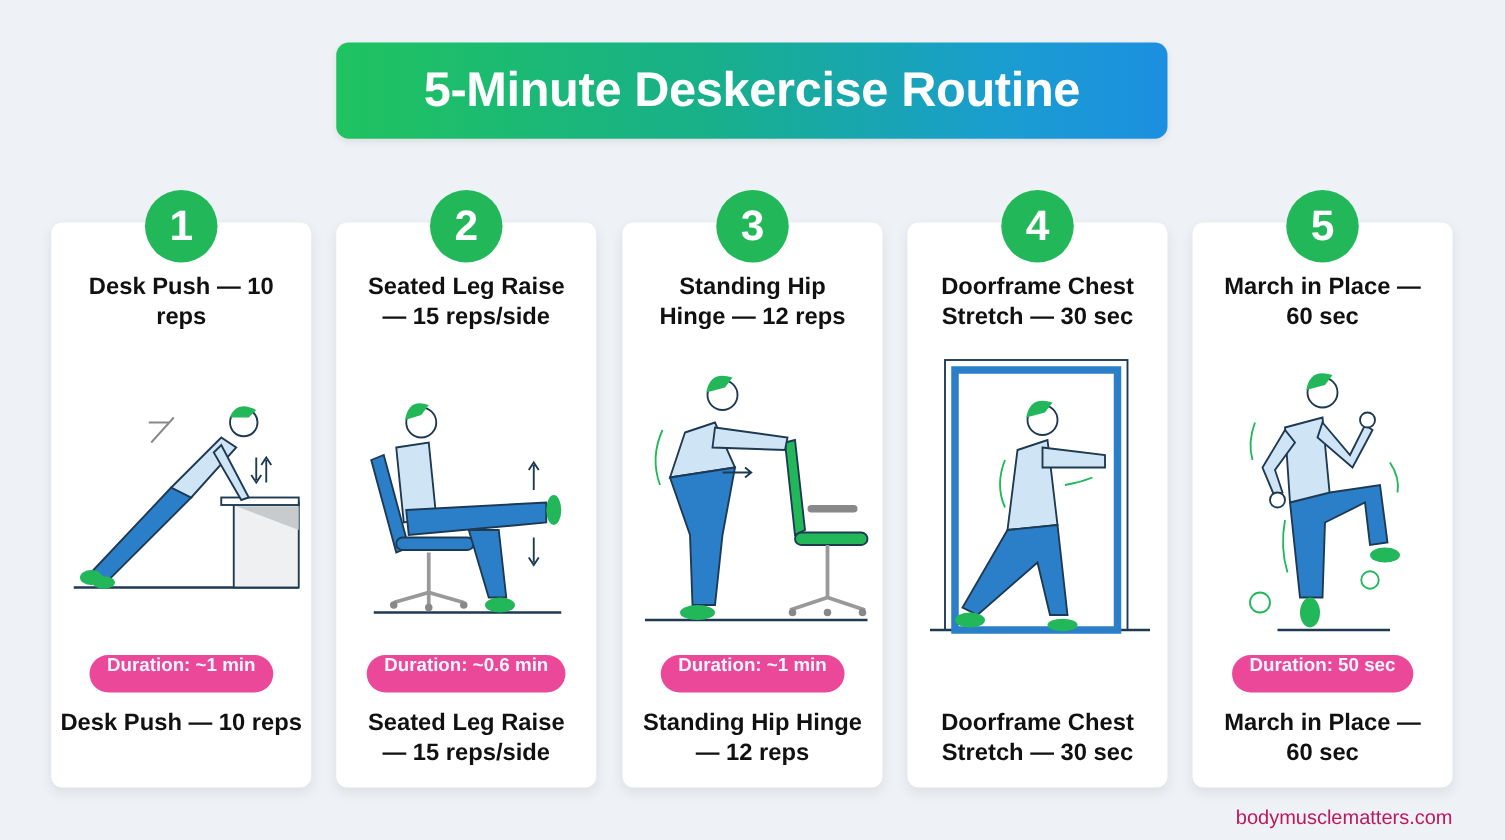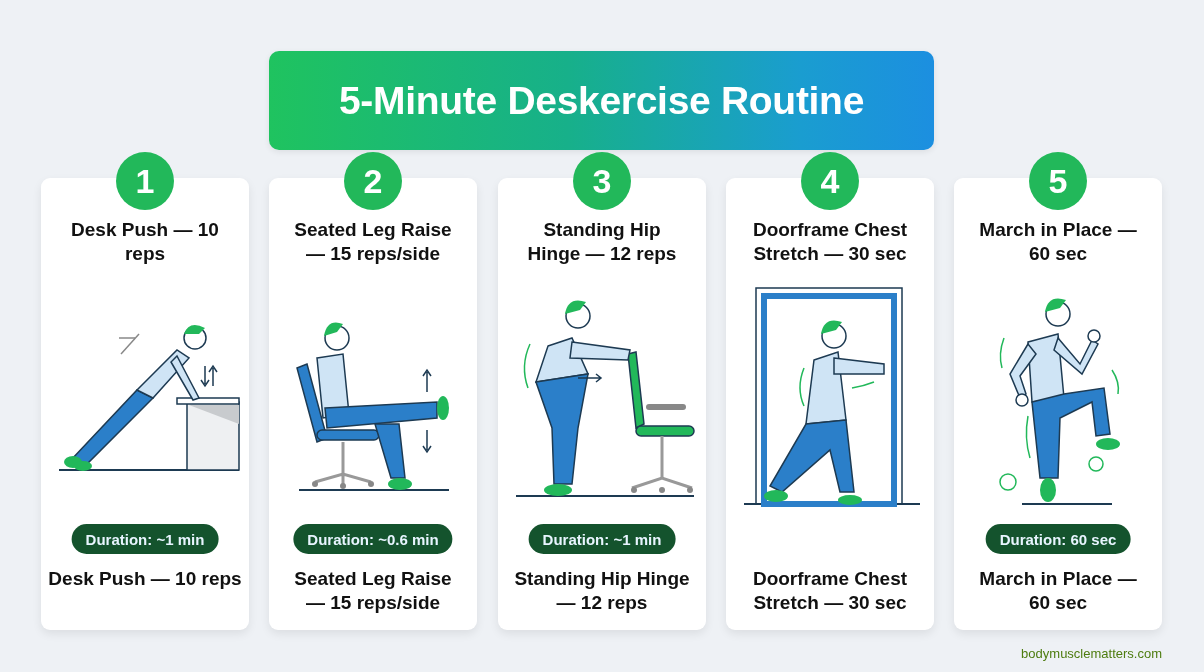--- a/index.html
+++ b/index.html
@@ -1,32 +1,32 @@
 <!DOCTYPE html>
 <html><head>
 <meta charset="utf-8">
 <style>
   html,body{margin:0;padding:0;}
   body{width:1204px;height:672px;background:#eef1f5;position:relative;overflow:hidden;font-family:"Liberation Sans","DejaVu Sans",sans-serif;color:#111;}
-  .banner{position:absolute;left:269px;top:51px;width:665px;height:99px;border-radius:10px;
+  .banner{position:absolute;left:269px;top:34px;width:665px;height:77px;border-radius:10px;
     background:linear-gradient(90deg,#1fc35f 0%,#17b08a 45%,#1a9dd0 80%,#1c8fe0 100%);
     box-shadow:0 2px 6px rgba(0,0,0,0.08);display:flex;align-items:center;justify-content:center;}
   .banner h1{margin:0;color:#fff;font-size:39px;font-weight:700;letter-spacing:-0.3px;}
   .card{position:absolute;top:178px;width:208px;height:452px;background:#fff;border-radius:9px;
     box-shadow:0 4px 10px rgba(0,0,0,0.08);}
   .badge{position:absolute;left:50%;top:-26px;transform:translateX(-50%);width:58px;height:58px;border-radius:50%;
     background:#22b85a;color:#fff;font-size:34px;font-weight:700;display:flex;align-items:center;justify-content:center;}
   .title{position:absolute;left:0;right:0;top:40px;text-align:center;font-size:19px;font-weight:700;line-height:24px;padding:0 6px;}
   .illus{position:absolute;left:8px;right:8px;top:100px;height:232px;}
   .illus svg{width:100%;height:100%;}
-  .pill{position:absolute;left:50%;top:346px;transform:translateX(-50%);height:30px;border-radius:15px;background:#14532d;
-    color:#e8f5ff;font-size:15px;font-weight:700;white-space:nowrap;display:flex;align-items:center;padding:0 14px;gap:6px;}
+  .pill{position:absolute;left:50%;top:346px;transform:translateX(-50%);height:30px;border-radius:15px;background:#ec4899;
+    color:#e8f5ff;font-size:15px;font-weight:700;white-space:nowrap;display:flex;padding:0 14px;gap:6px;}
   .pill svg{width:20px;height:20px;}
   .caption{position:absolute;left:0;right:0;top:389px;text-align:center;font-size:19px;font-weight:700;line-height:24px;padding:0 4px;}
-  .footer{position:absolute;right:42px;top:646px;font-size:13px;color:#4d7c0f;}
+  .footer{position:absolute;right:42px;top:646px;font-size:16px;color:#be185d;}
 </style>
 </head>
 <body>
 
 <div class="banner">
   <h1>5-Minute Deskercise Routine</h1>
 </div>
 
 <div class="card" style="left:41px">
   <div class="badge">1</div>
@@ -155,18 +155,18 @@
       <circle cx="96" cy="36" r="12" fill="#fff" stroke="#1d3a52" stroke-width="1.5"></circle>
       <path d="M83,34 Q86,16 104,22 L98,30 Z" fill="#22b85a"></path>
       <path d="M42,60 Q36,76 40,90" stroke="#22b85a" stroke-width="1.5" fill="none"></path>
       <path d="M150,92 Q158,104 156,116" stroke="#22b85a" stroke-width="1.5" fill="none"></path>
       <path d="M66,138 Q62,160 68,180" stroke="#22b85a" stroke-width="1.5" fill="none"></path>
       <circle cx="46" cy="204" r="8" fill="none" stroke="#22b85a" stroke-width="1.5"></circle>
       <circle cx="134" cy="186" r="7" fill="none" stroke="#22b85a" stroke-width="1.5"></circle>
     </svg>
   </div>
   <div class="pill">
-      <span>Duration: 60 sec</span>
+      <span>Duration: 50 sec</span>
     </div>
   <div class="caption" style="padding:0 22px">March in Place — 60 sec</div>
 </div>
 
 <div class="footer">bodymusclematters.com</div>
 
 </body></html>

